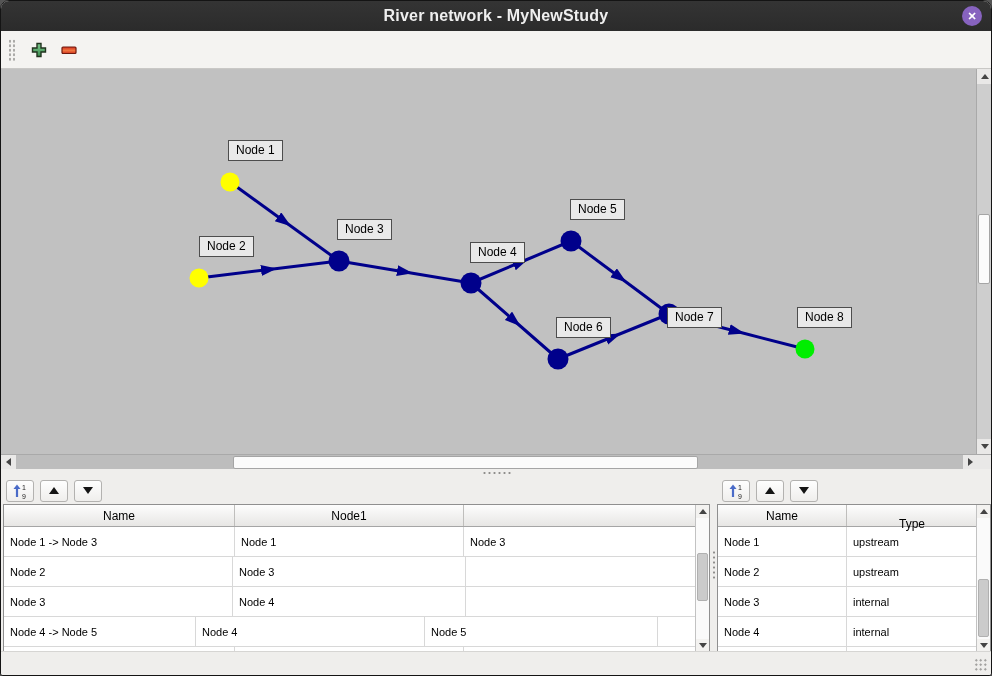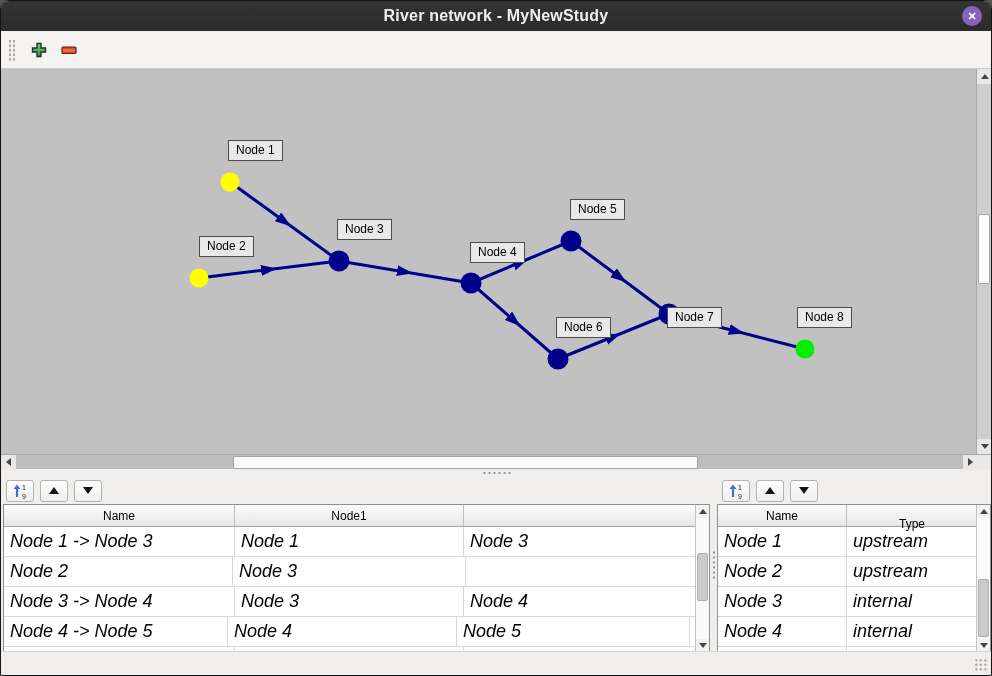--- a/index.html
+++ b/index.html
@@ -49,21 +49,21 @@
   .pt-btn { width:28px; height:22px; background:linear-gradient(#fefefe,#efeeec); border:1px solid #b3b2b0; border-radius:3px; display:flex; align-items:center; justify-content:center; cursor:pointer; }
   .tri-up   { width:0;height:0;border-left:5px solid transparent;border-right:5px solid transparent;border-bottom:7px solid #141414; }
   .tri-down { width:0;height:0;border-left:5px solid transparent;border-right:5px solid transparent;border-top:7px solid #141414; }
 
   .tbl { position:absolute; top:27px; background:#fff; border:1px solid #8f8f8f; overflow:hidden; }
   .tbl-left  { left:2px; width:707px; height:149px; }
   .tbl-right { left:0;  width:274px; height:149px; }
   .thead { display:flex; height:22px; background:linear-gradient(#fdfdfd,#e7e6e4); border-bottom:1px solid #a5a5a5; }
   .th { display:flex; align-items:center; justify-content:center; font-size:12px; color:#000; border-right:1px solid #bfbebc; }
   .tr { display:flex; height:30px; background:#fff; border-bottom:1px solid #d8d8d8; }
-  .td { display:flex; align-items:center; font-size:18px; color:#000; padding-left:6px; border-right:1px solid #d8d8d8; overflow:hidden;font-style:italic; }
+  .td { display:flex; align-items:center; font-size:11px; color:#000; padding-left:6px; border-right:1px solid #d8d8d8; overflow:hidden; }
   .tbl-scroll { position:absolute; top:0; right:0; width:14px; height:147px; background:#fafafa; border-left:1px solid #c2c2c2; }
   .tsb-btn { position:absolute; left:0; width:13px; height:13px; background:#f3f2f0; display:flex; align-items:center; justify-content:center; cursor:pointer; }
   .t-thumb { position:absolute; left:1px; width:11px; background:#cbcbcb; border:1px solid #b0b0b0; border-radius:2px; }
 
   
   .statusbar { position:absolute; left:0; right:0; bottom:0; height:24px; background:#efeeec; border-top:1px solid #d6d5d3; }
   .size-grip { position:absolute; right:4px; bottom:4px; width:13px; height:13px; background-image:radial-gradient(circle,#9c9b99 1px,transparent 1.2px); background-size:4.5px 4.5px; cursor:nwse-resize; }
 </style>
 </head>
 <body>
@@ -190,26 +190,25 @@
         <div class="tr">
           <div class="td" style="width: 231px;">Node 1 -&gt; Node 3</div>
           <div class="td" style="width: 229px;">Node 1</div>
           <div class="td" style="width: 233px;">Node 3</div>
         </div>
         <div class="tr">
           <div class="td" style="width: 229px;">Node 2</div>
           <div class="td" style="width: 233px;">Node 3</div>
         </div>
         <div class="tr">
-          <div class="td" style="width: 231px;">Node 3 -&gt; Node 4</div>
           <div class="td" style="width: 229px;">Node 3</div>
           <div class="td" style="width: 233px;">Node 4</div>
         </div>
         <div class="tr">
-          <div class="td" style="width: 224px; text-align: center;">Node 4 -&gt; Node 5</div>
+          <div class="td" style="width: 192px; text-align: center;">Node 4 -&gt; Node 5</div>
           <div class="td" style="width: 229px;">Node 4</div>
           <div class="td" style="width: 233px;">Node 5</div>
         </div>
         <div class="tr">
           <div class="td" style="width: 231px;"></div>
           <div class="td" style="width: 229px;"></div>
           <div class="td" style="width: 233px;"></div>
         </div>
         <div class="tbl-scroll">
           <div class="tsb-btn" style="top:0;">

